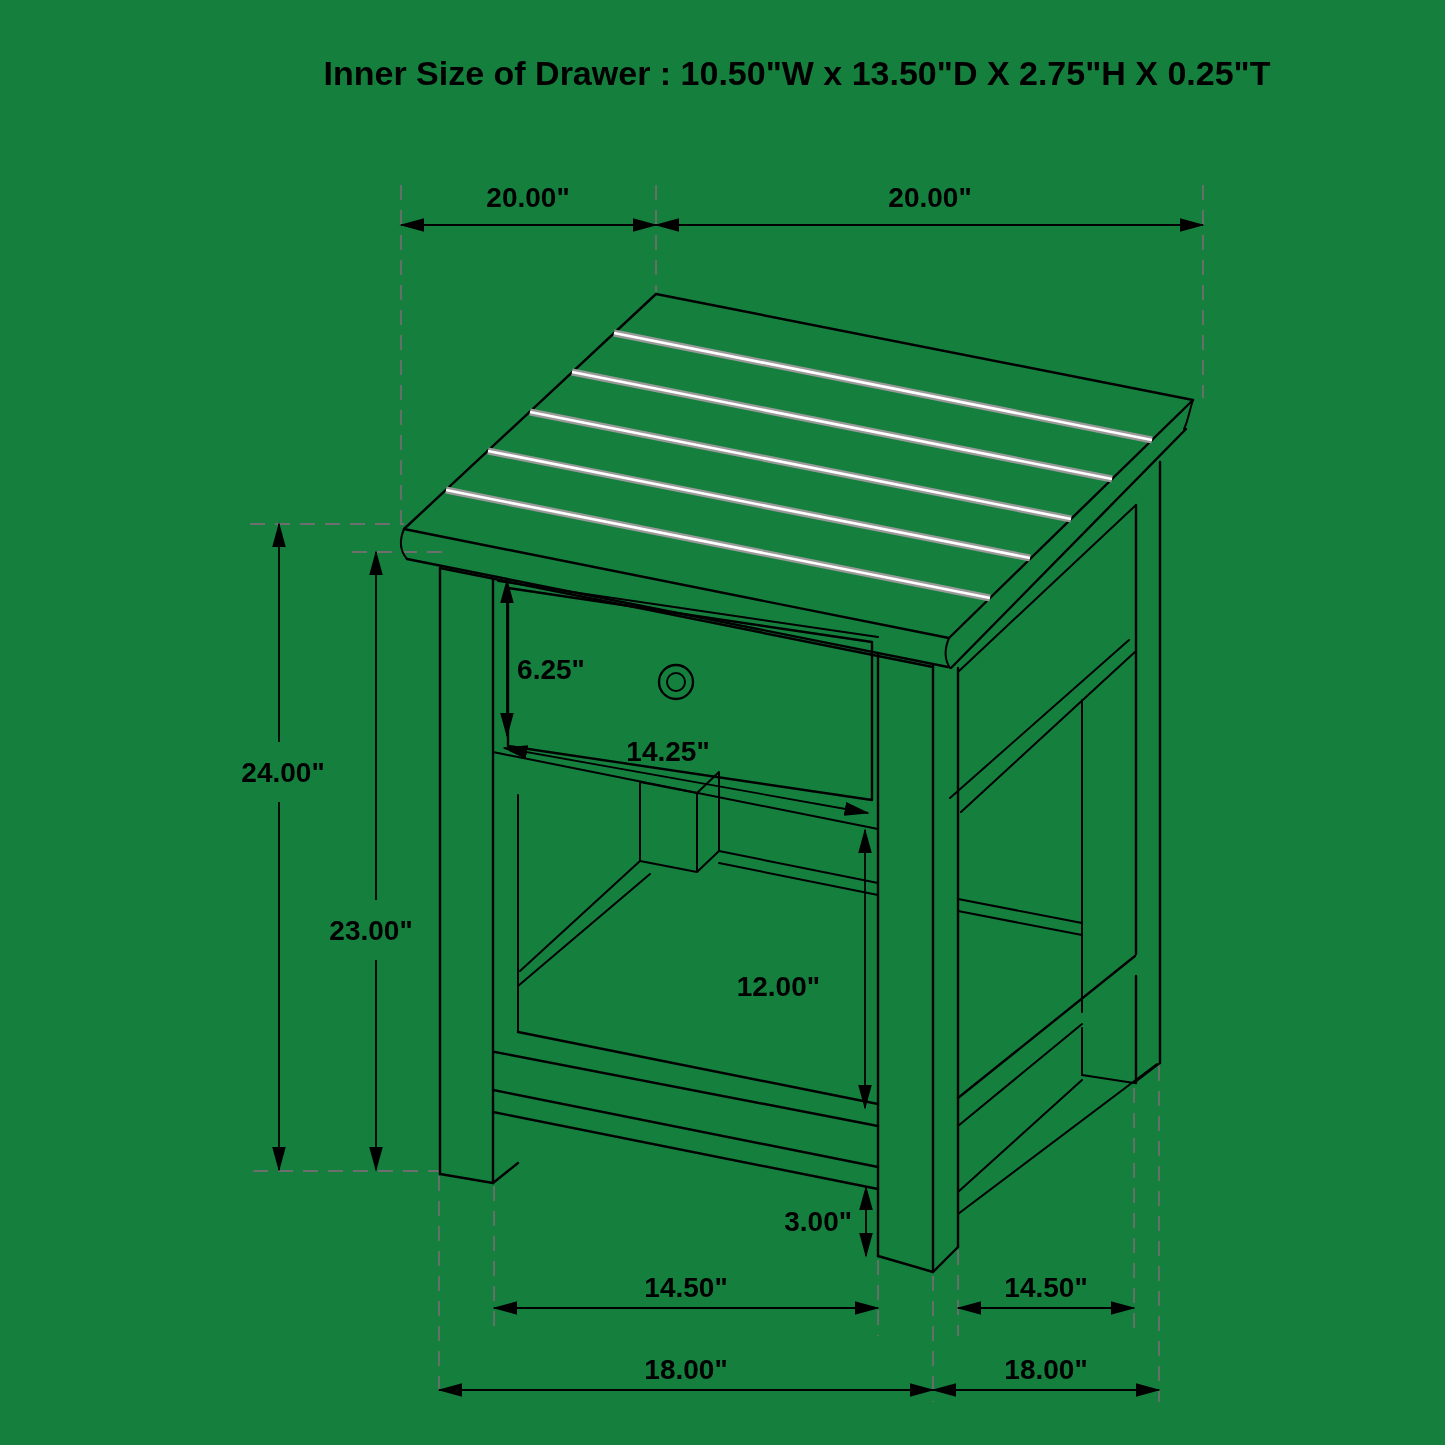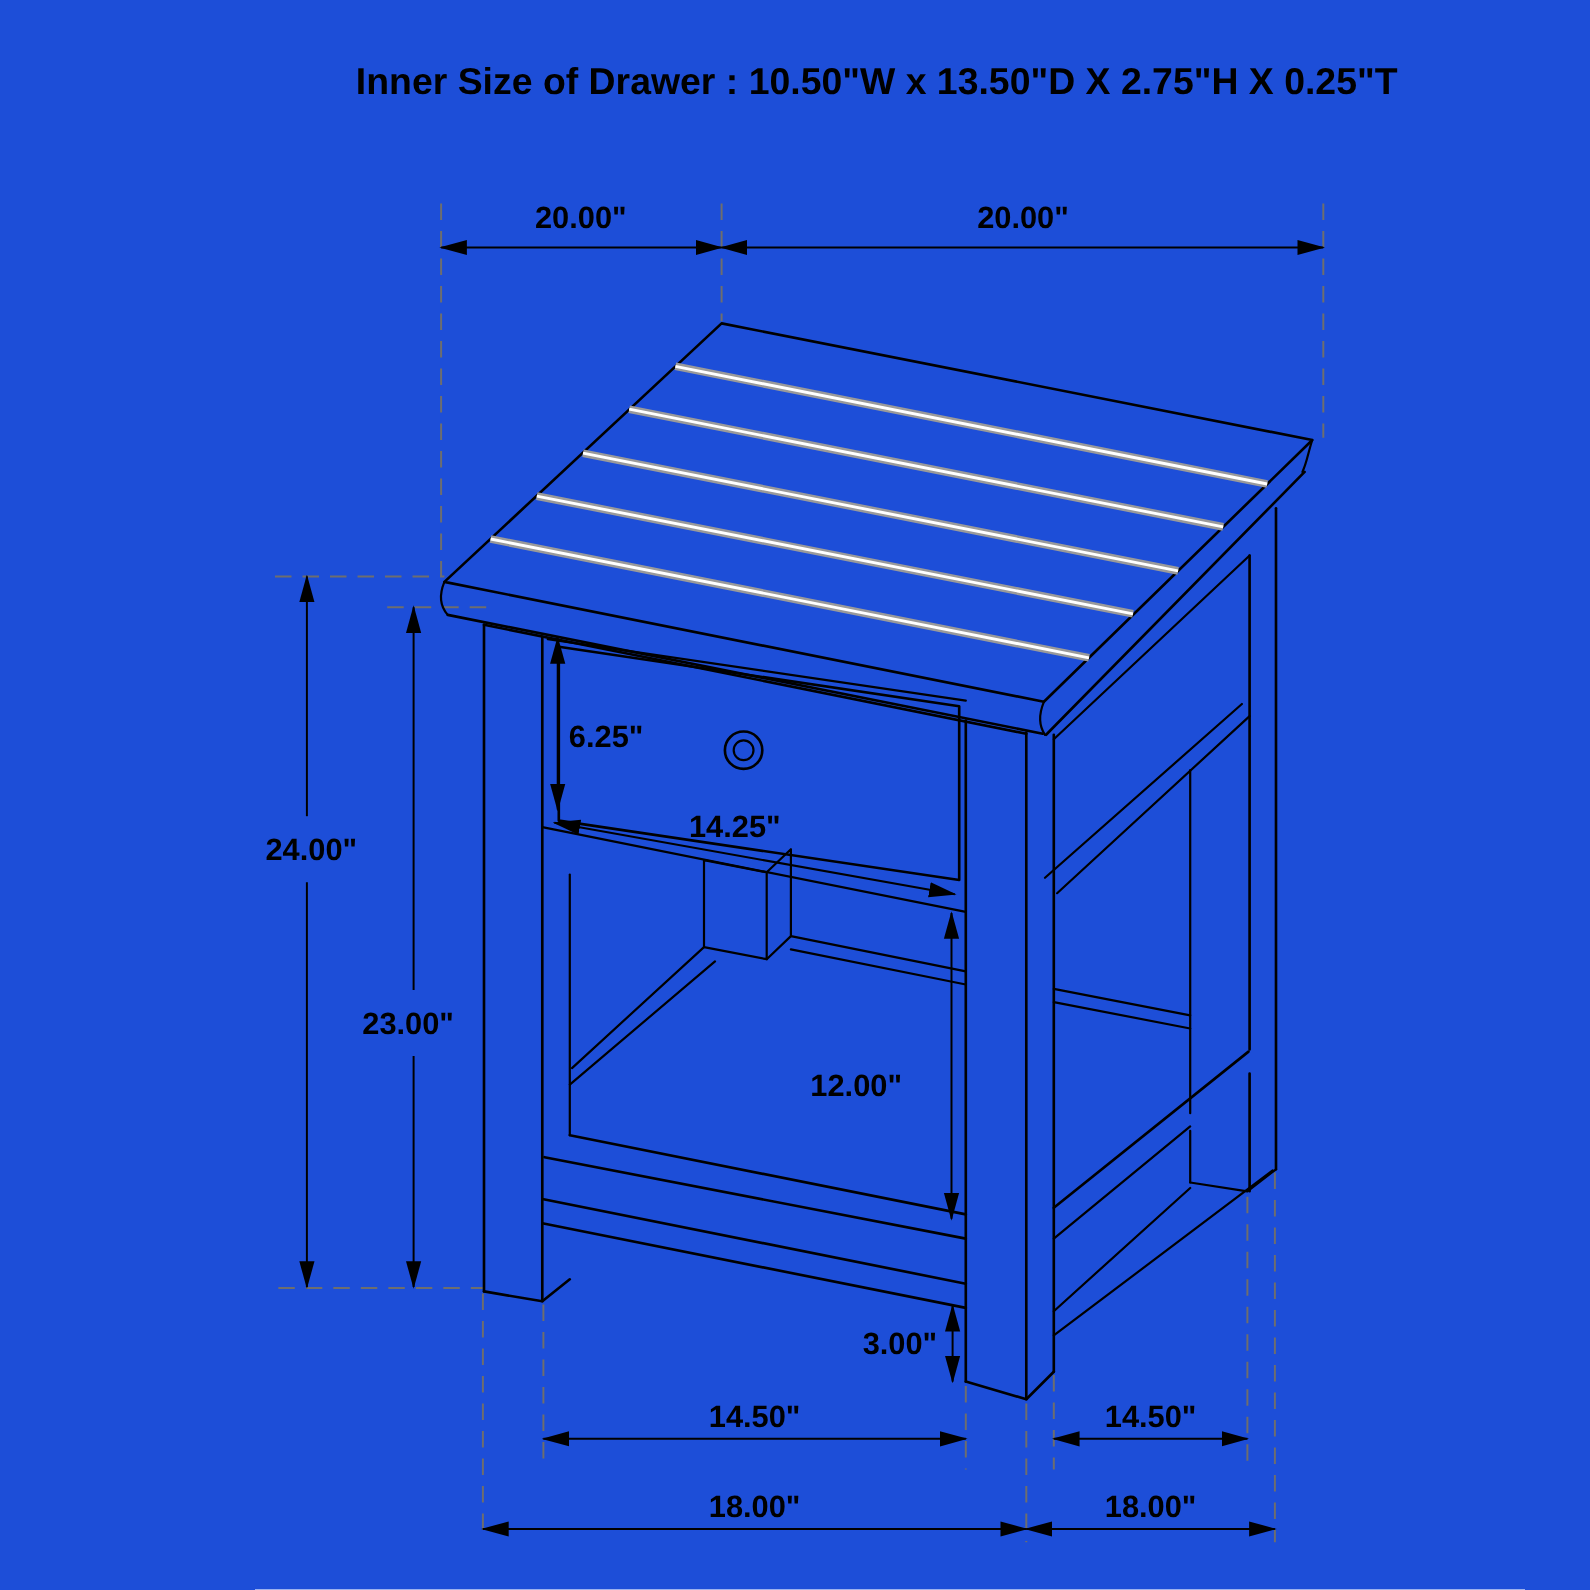--- a/index.html
+++ b/index.html
@@ -1,16 +1,16 @@
 <!DOCTYPE html>
 <html><head>
 <meta charset="utf-8">
 <style>
   html,body{margin:0;padding:0;background:#ffffff;}
-  .stage{position:relative;width:1445px;height:1445px;background:#1d4ed8;overflow:hidden;
+  .stage{position:relative;width:1445px;height:1445px;background:#15803d;overflow:hidden;
          font-family:"Liberation Sans", sans-serif;}
   svg{display:block}
   text{font-family:"Liberation Sans", sans-serif;font-weight:700;fill:#000;}
   .dim-label{font-size:28px;}
   .title-label{font-size:34px;}
   .draw{stroke:#000;stroke-width:2.4;fill:none;stroke-linecap:round;stroke-linejoin:round;}
   .draw.thin{stroke-width:2;}
   .dimline{stroke:#000;stroke-width:1.8;fill:none;}
   .dash{stroke:#6e6e6e;stroke-width:1.8;fill:none;stroke-dasharray:15 10;}
   .plank{stroke:#9a9a9a;stroke-width:7;fill:none;}

